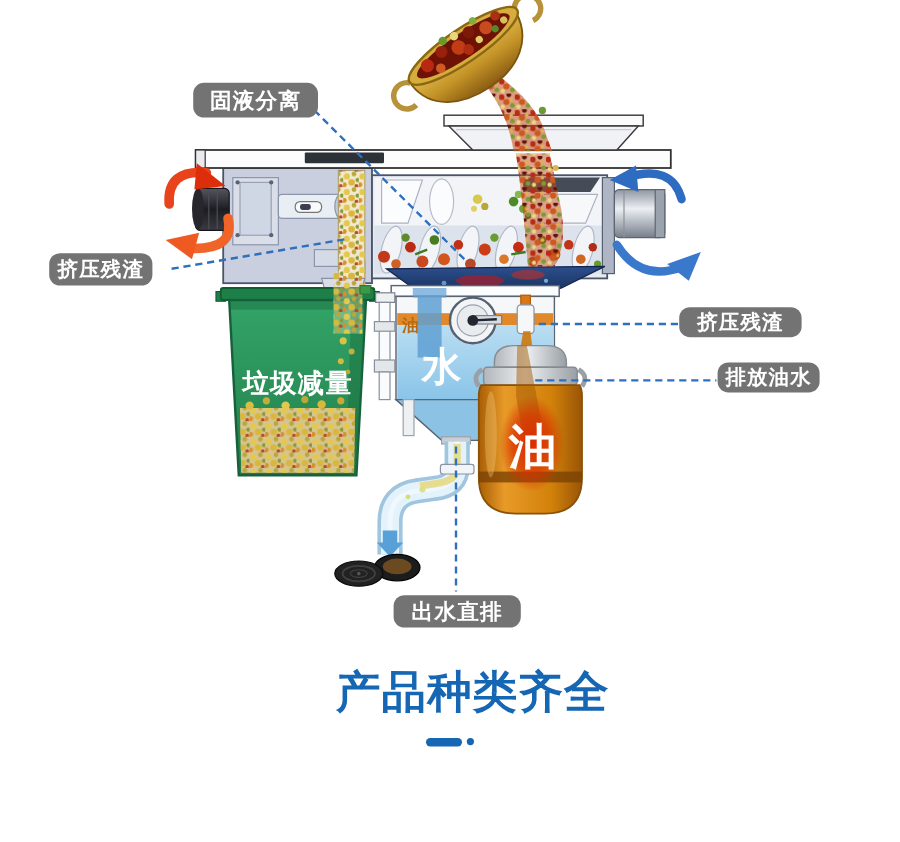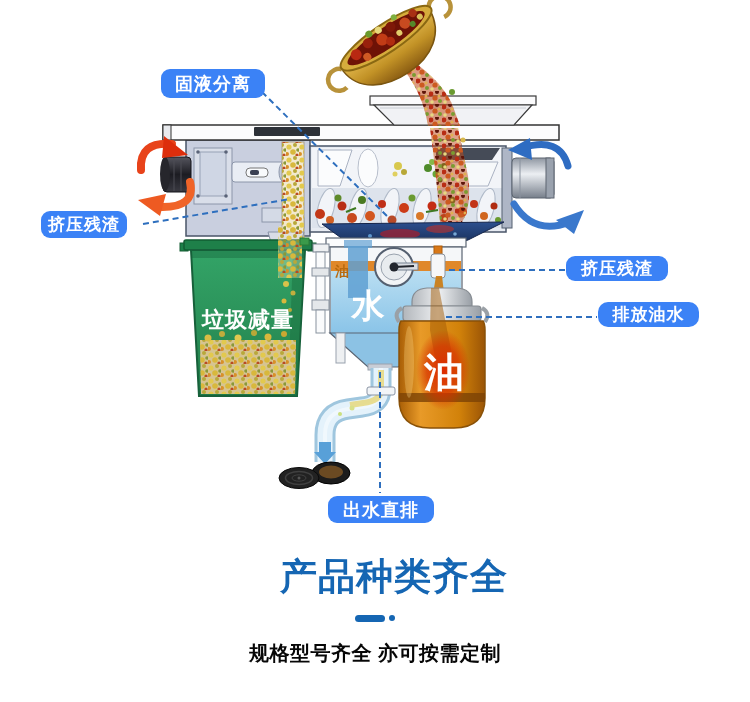--- a/index.html
+++ b/index.html
@@ -3,30 +3,30 @@
 <meta charset="utf-8">
 <style>
   html,body{margin:0;padding:0;background:#fff;}
   #stage{
     position:relative;width:750px;height:702px;background:#ffffff;overflow:hidden;
     font-family:"Liberation Sans","DejaVu Sans",sans-serif;
   }
   #art{position:absolute;left:0;top:0;}
   .callout{
     position:absolute;box-sizing:border-box;
-    background:#3b82f6;color:#ffffff;font-weight:bold;
+    background:#737373;color:#ffffff;font-weight:bold;
     display:flex;align-items:center;justify-content:center;
     border-radius:9px;letter-spacing:1px;font-size:17px;line-height:1;
     white-space:nowrap;
   }
   .callout.lg{font-size:18px;}
   #callout-solid{left:161px;top:69px;width:104px;height:29px;}
   #callout-squeeze{left:41px;top:211px;width:86px;height:27px;}
   #callout-oilwater{left:566px;top:256px;width:102px;height:25px;}
-  #callout-discharge{left:598px;top:302px;width:101px;height:25px;border-radius:10px;}
+  #callout-discharge{left:598px;top:302px;width:85px;height:25px;}
   #callout-outlet{left:328px;top:496px;width:106px;height:27px;}
   #footer-title{
     position:absolute;left:0;top:552px;width:750px;text-align:center;
     color:#1566b3;font-size:37px;font-weight:bold;letter-spacing:1px;padding-left:19px;
   }
   #footer-divider{
     position:absolute;left:0;top:614px;width:750px;height:8px;
     display:flex;align-items:center;justify-content:center;gap:4px;
   }
   #footer-divider .dash{width:30px;height:7px;border-radius:3.5px;background:#1566b3;}
@@ -367,15 +367,14 @@
 <div id="callout-squeeze" class="callout">挤压残渣</div>
 <div id="callout-oilwater" class="callout">挤压残渣</div>
 <div id="callout-discharge" class="callout">排放油水</div>
 <div id="callout-outlet" class="callout lg">出水直排</div>
 
 <div id="footer-title">产品种类齐全</div>
 <div id="footer-divider">
   <span class="dash"></span>
   <span class="dot"></span>
 </div>
-<div id="footer-subtitle">规格型号齐全 亦可按需定制</div>
 
 </div>
 
 </body></html>

